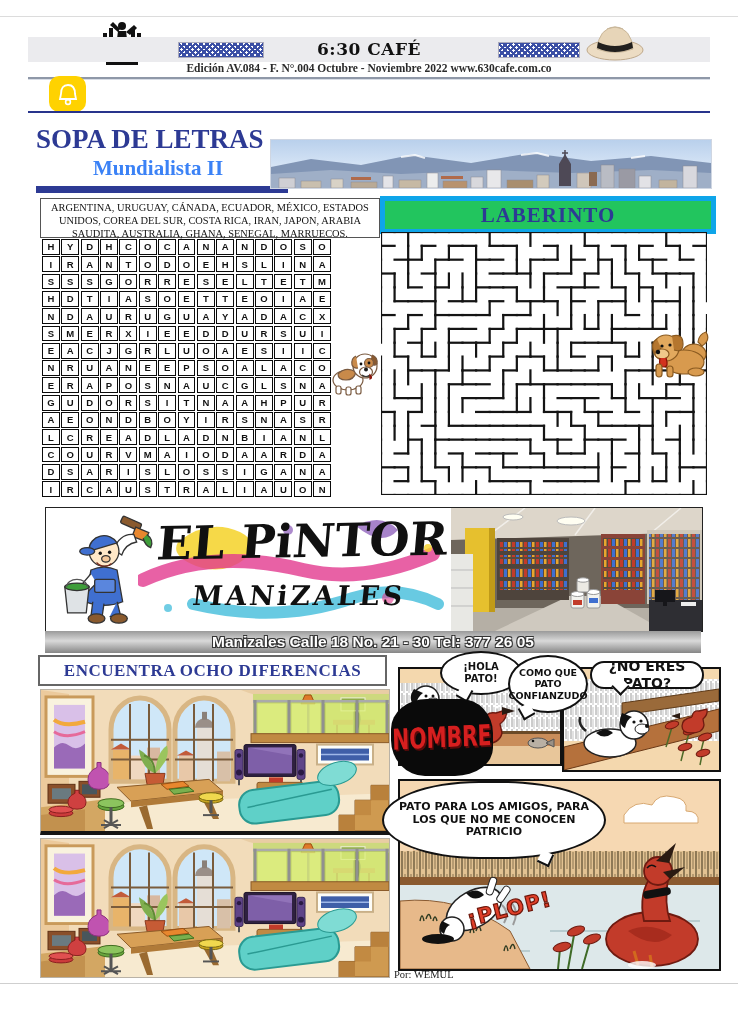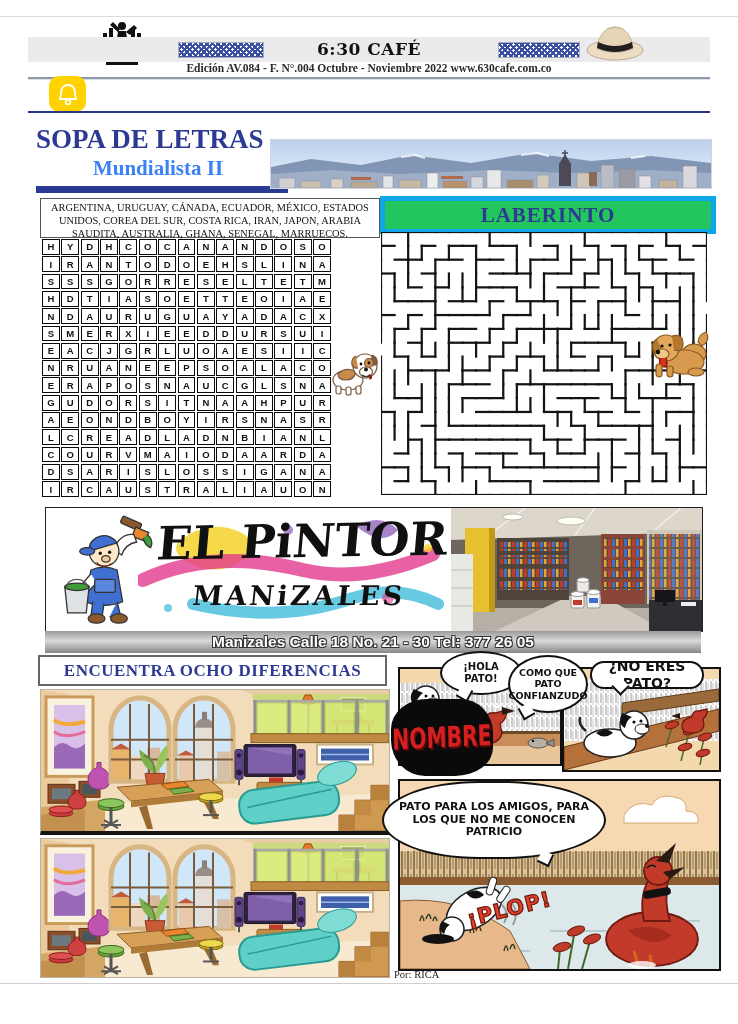--- a/index.html
+++ b/index.html
@@ -1284,18 +1284,18 @@
         <path d="M238,184 l-4,-14 M252,186 l-2,-12" stroke="#d2691e" stroke-width="3"></path>
         <ellipse cx="242" cy="184" rx="14" ry="4" fill="#fff" opacity=".8"></ellipse>
       </g>
     </svg>
     <div class="plop">¡PLOP!</div>
   </div>
   <div class="bubble b-pato">
     <span>PATO PARA LOS AMIGOS, PARA LOS QUE NO ME CONOCEN PATRICIO</span>
     <i class="tail" style="right:52px;bottom:-8px;transform:rotate(25deg)"></i>
   </div>
-  <div class="abs credit">Por: RICA</div>
+  <div class="abs credit">Por: WEMUL</div>
 
   <div class="abs footline"></div>
   <div class="abs pagina">Página 8</div>
 
 </div>
 
 </body></html>

